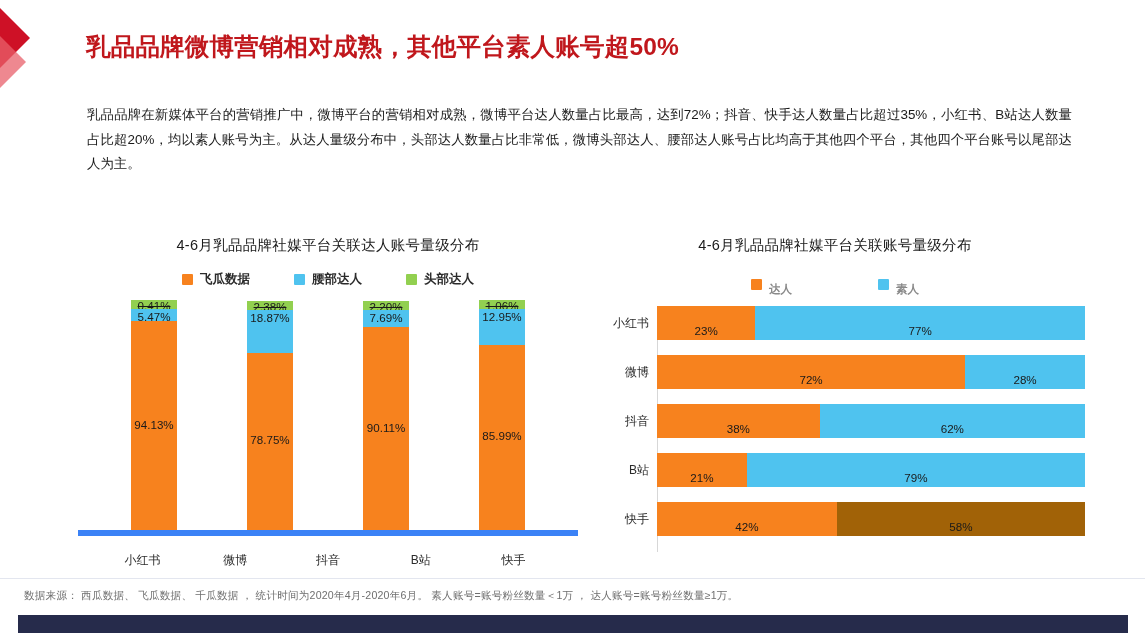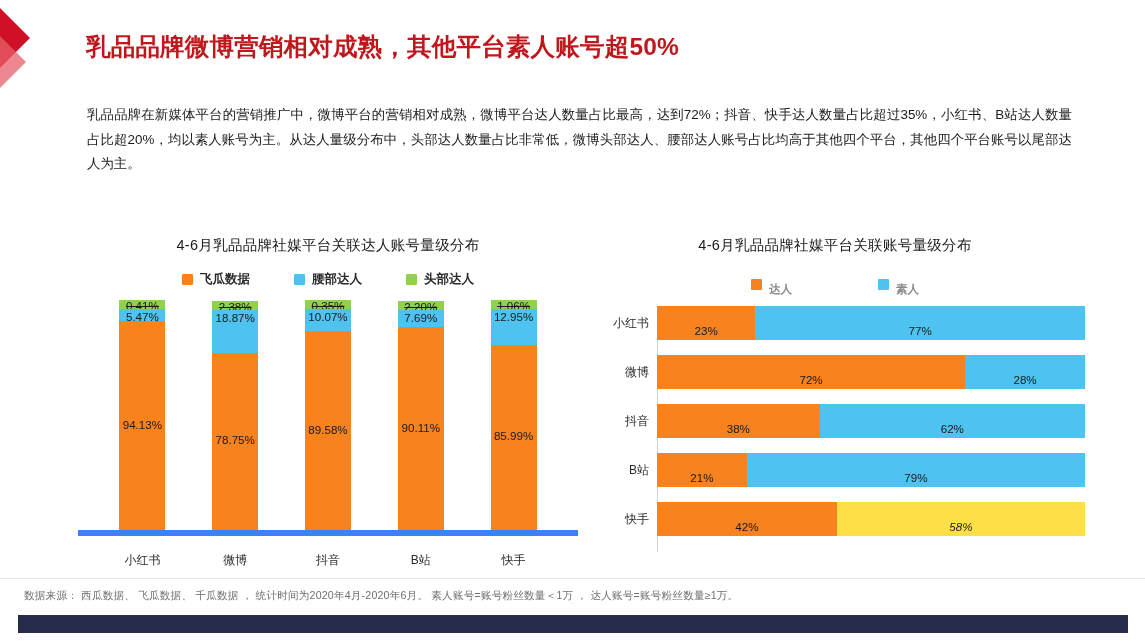--- a/index.html
+++ b/index.html
@@ -142,31 +142,20 @@
           </div>
           <div class="seg seg-waist" style="background: rgb(79, 195, 239); height: 42.4575px;">
             <span class="seg-lab">18.87%</span>
           </div>
           <div class="seg seg-tail" style="background: rgb(247, 130, 30); height: 177.188px;">
             <span class="seg-lab">78.75%</span>
           </div>
         </div>
         <div class="col-wrap">
           <div class="seg seg-head" style="background: rgb(146, 208, 80); height: 9px;">
-            <span class="seg-lab">0.35%</span>
-          </div>
-          <div class="seg seg-waist" style="background: rgb(79, 195, 239); height: 22.6575px;">
-            <span class="seg-lab">10.07%</span>
-          </div>
-          <div class="seg seg-tail" style="background: rgb(247, 130, 30); height: 201.555px;">
-            <span class="seg-lab">89.58%</span>
-          </div>
-        </div>
-        <div class="col-wrap">
-          <div class="seg seg-head" style="background: rgb(146, 208, 80); height: 9px;">
             <span class="seg-lab">2.20%</span>
           </div>
           <div class="seg seg-waist" style="background: rgb(79, 195, 239); height: 17.3025px;">
             <span class="seg-lab">7.69%</span>
           </div>
           <div class="seg seg-tail" style="background: rgb(247, 130, 30); height: 202.748px;">
             <span class="seg-lab">90.11%</span>
           </div>
         </div>
         <div class="col-wrap">
@@ -249,21 +238,21 @@
               <span>79%</span>
             </div>
           </div>
         </div>
         <div class="bar-row">
           <div class="bar-cat">快手</div>
           <div class="bar-track">
             <div class="bar-seg" style="background: rgb(247, 130, 30); width: 42%;">
               <span>42%</span>
             </div>
-            <div class="bar-seg" style="background: #fde047; width: 58%; font-style: italic;">
+            <div class="bar-seg" style="background: #a16207; width: 58%;">
               <span>58%</span>
             </div>
           </div>
         </div>
       </div>
   </div>
 
   <div class="footer-rule"></div>
   <div class="footer-note">数据来源：  西瓜数据、 飞瓜数据、 千瓜数据 ， 统计时间为2020年4月-2020年6月。  素人账号=账号粉丝数量＜1万 ， 达人账号=账号粉丝数量≥1万。</div>
   <div class="footer-bar"></div>

